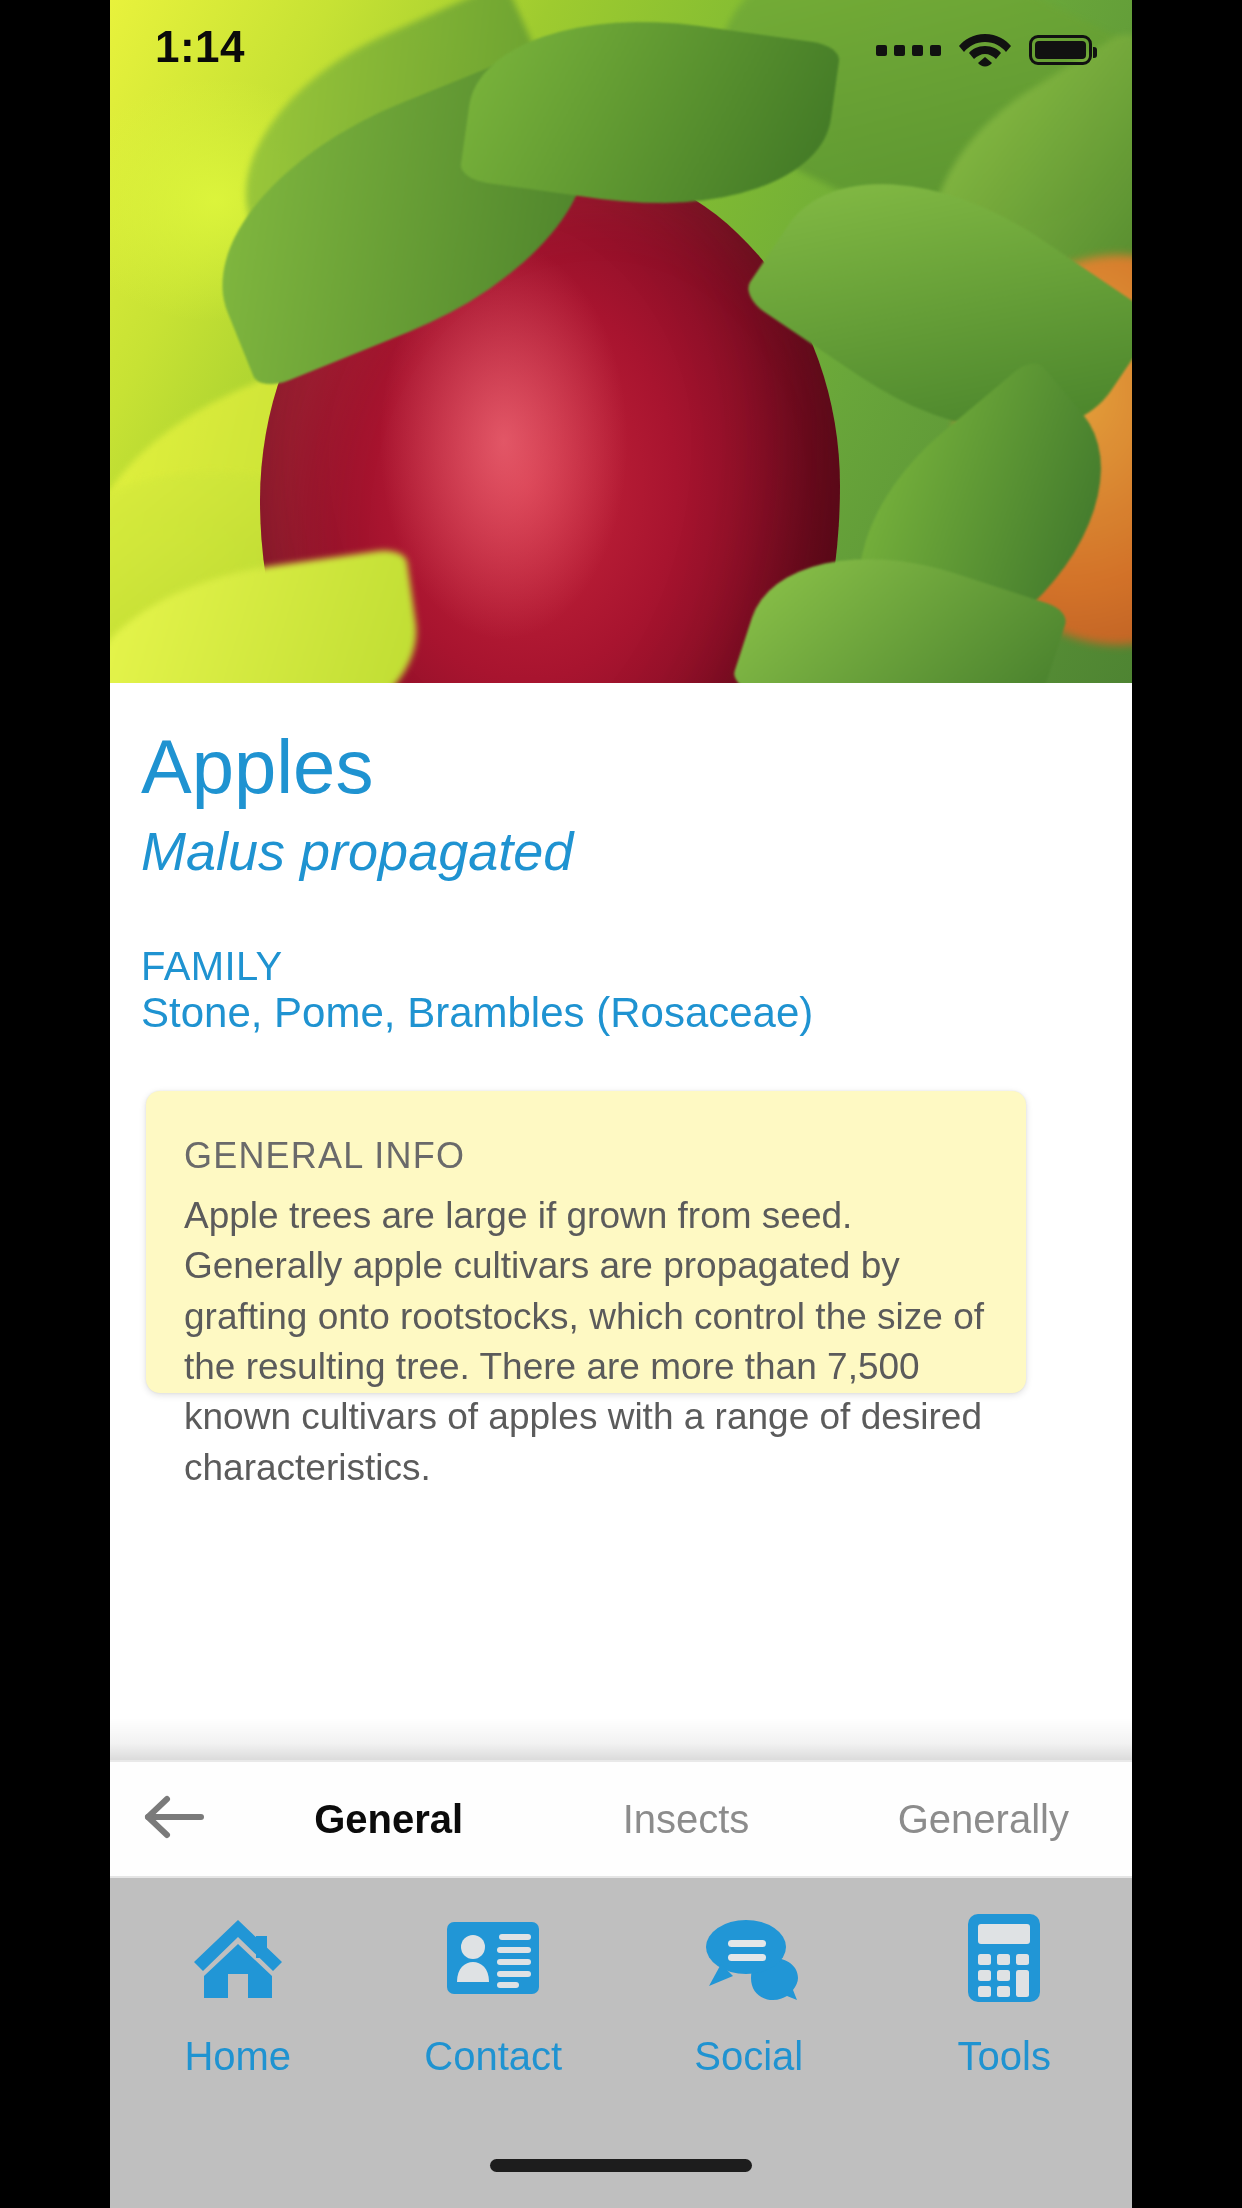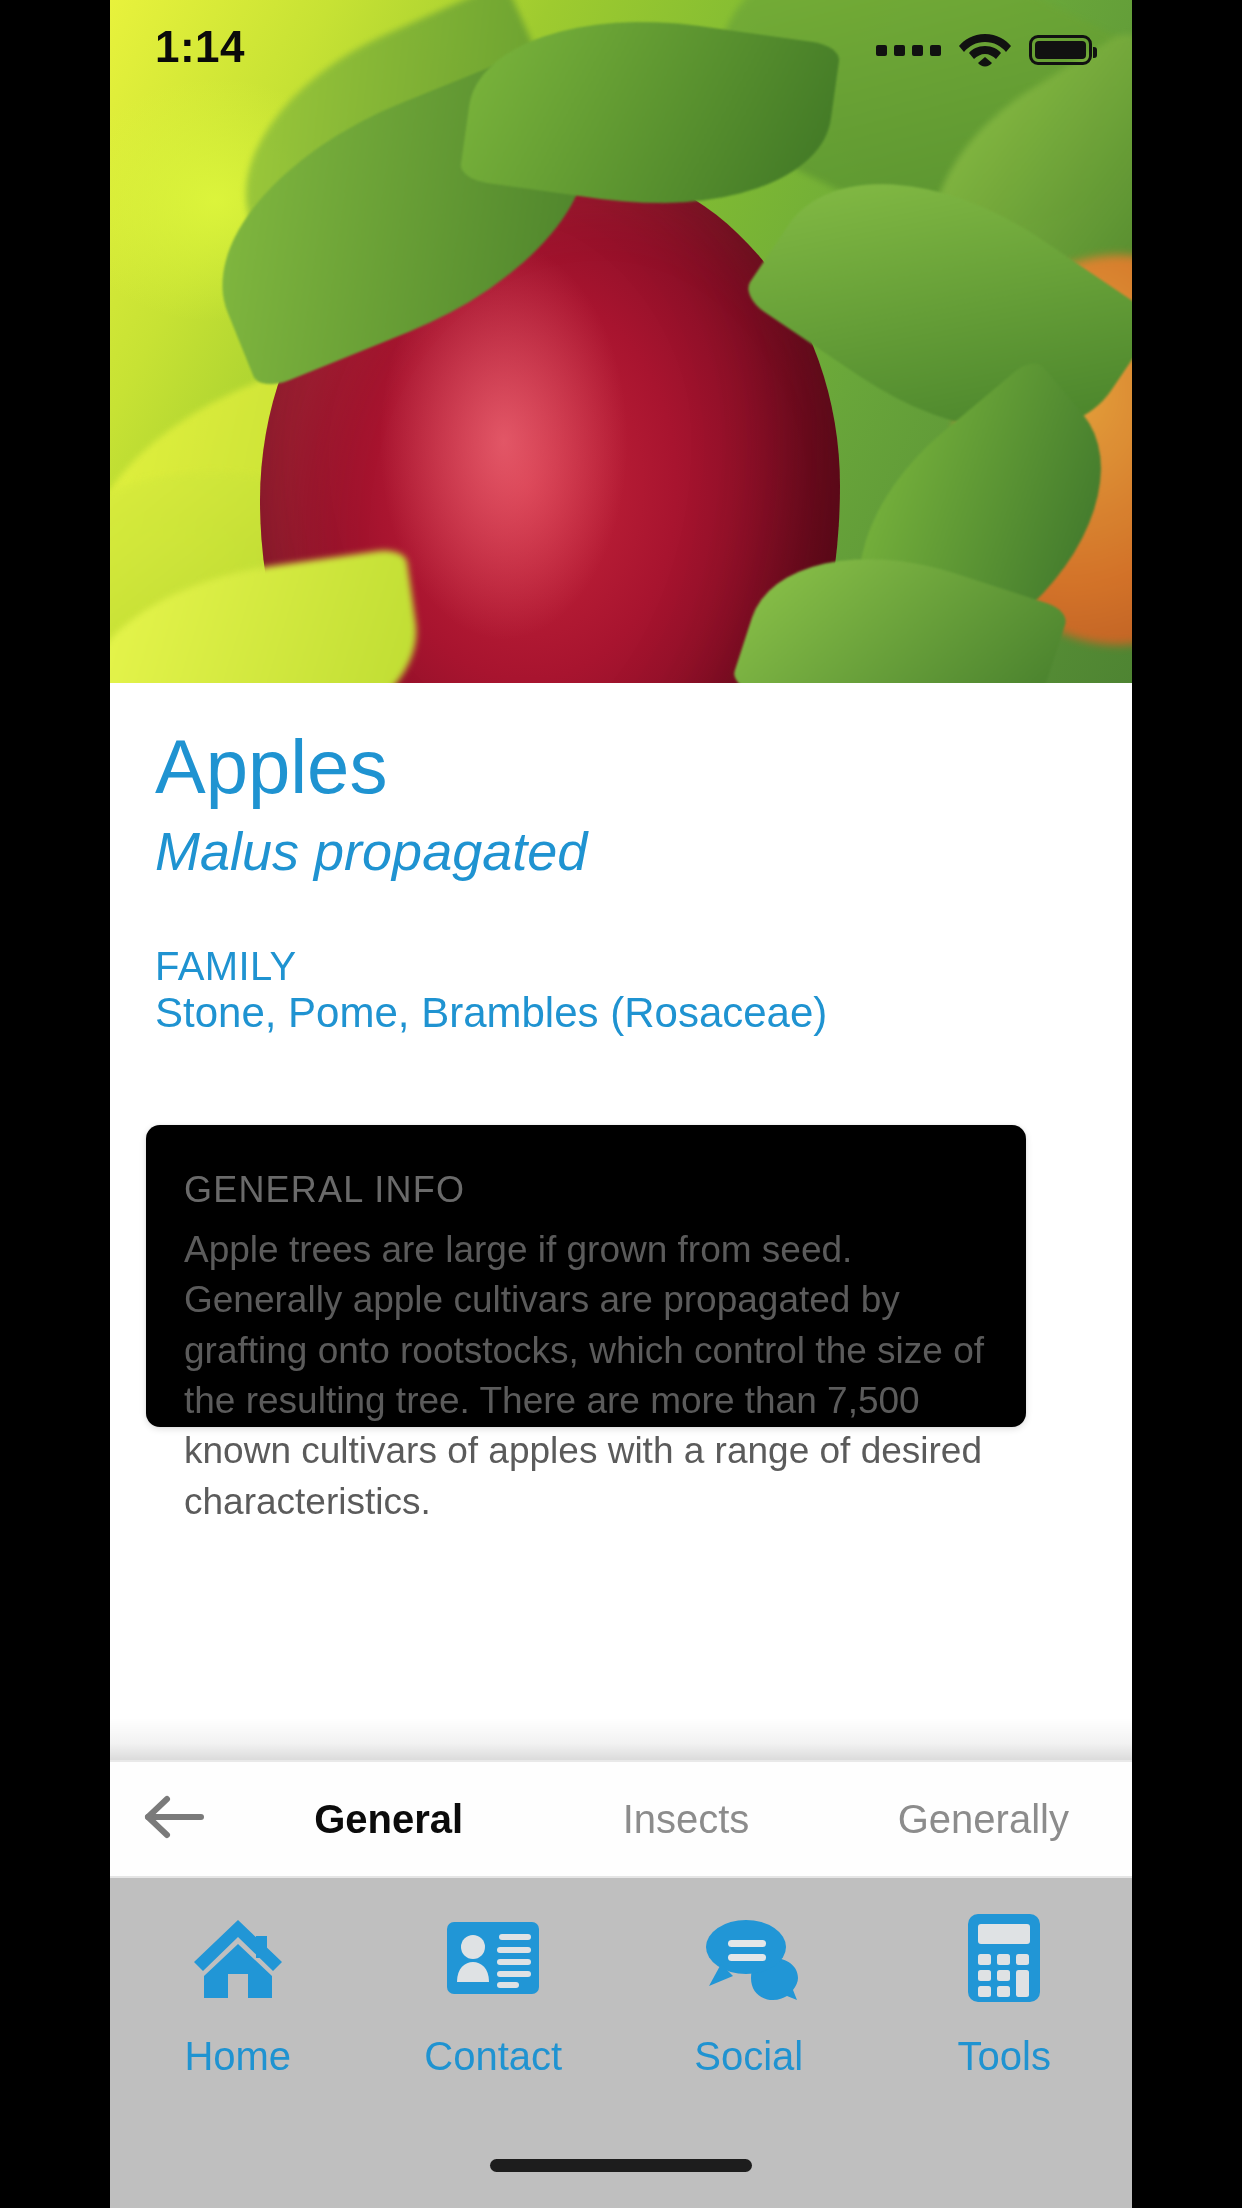--- a/index.html
+++ b/index.html
@@ -137,21 +137,21 @@
 
   
   #content {
     position: absolute;
     left: 0;
     top: 683px;
     width: 1022px;
     height: 1075px;
     background: #fff;
   }
-  #title-block { padding: 45px 45px 0 45px; }
+  #title-block { padding: 45px 45px 0 31px; }
   #plant-name {
     font-size: 76px;
     color: #1f93d1;
     line-height: 1.02;
     font-weight: 400;
     margin: 0;
   }
   #plant-latin {
     font-size: 54px;
     color: #1f93d1;
@@ -167,24 +167,24 @@
   }
   #family-value {
     font-size: 42px;
     color: #1f93d1;
   }
 
   
   #info-card {
     position: absolute;
     left: 36px;
-    top: 442px;
+    top: 408px;
     width: 880px;
     height: 302px;
-    background: #000000;
+    background: #fef9c3;
     border-radius: 14px;
     box-shadow: 0 2px 7px rgba(0,0,0,.13), 0 0 2px rgba(0,0,0,.08);
     box-sizing: border-box;
     padding: 44px 38px 0 38px;
   }
   #info-card-title {
     font-size: 36px;
     color: #6a6a6a;
     letter-spacing: 1.2px;
     margin-bottom: 14px;

